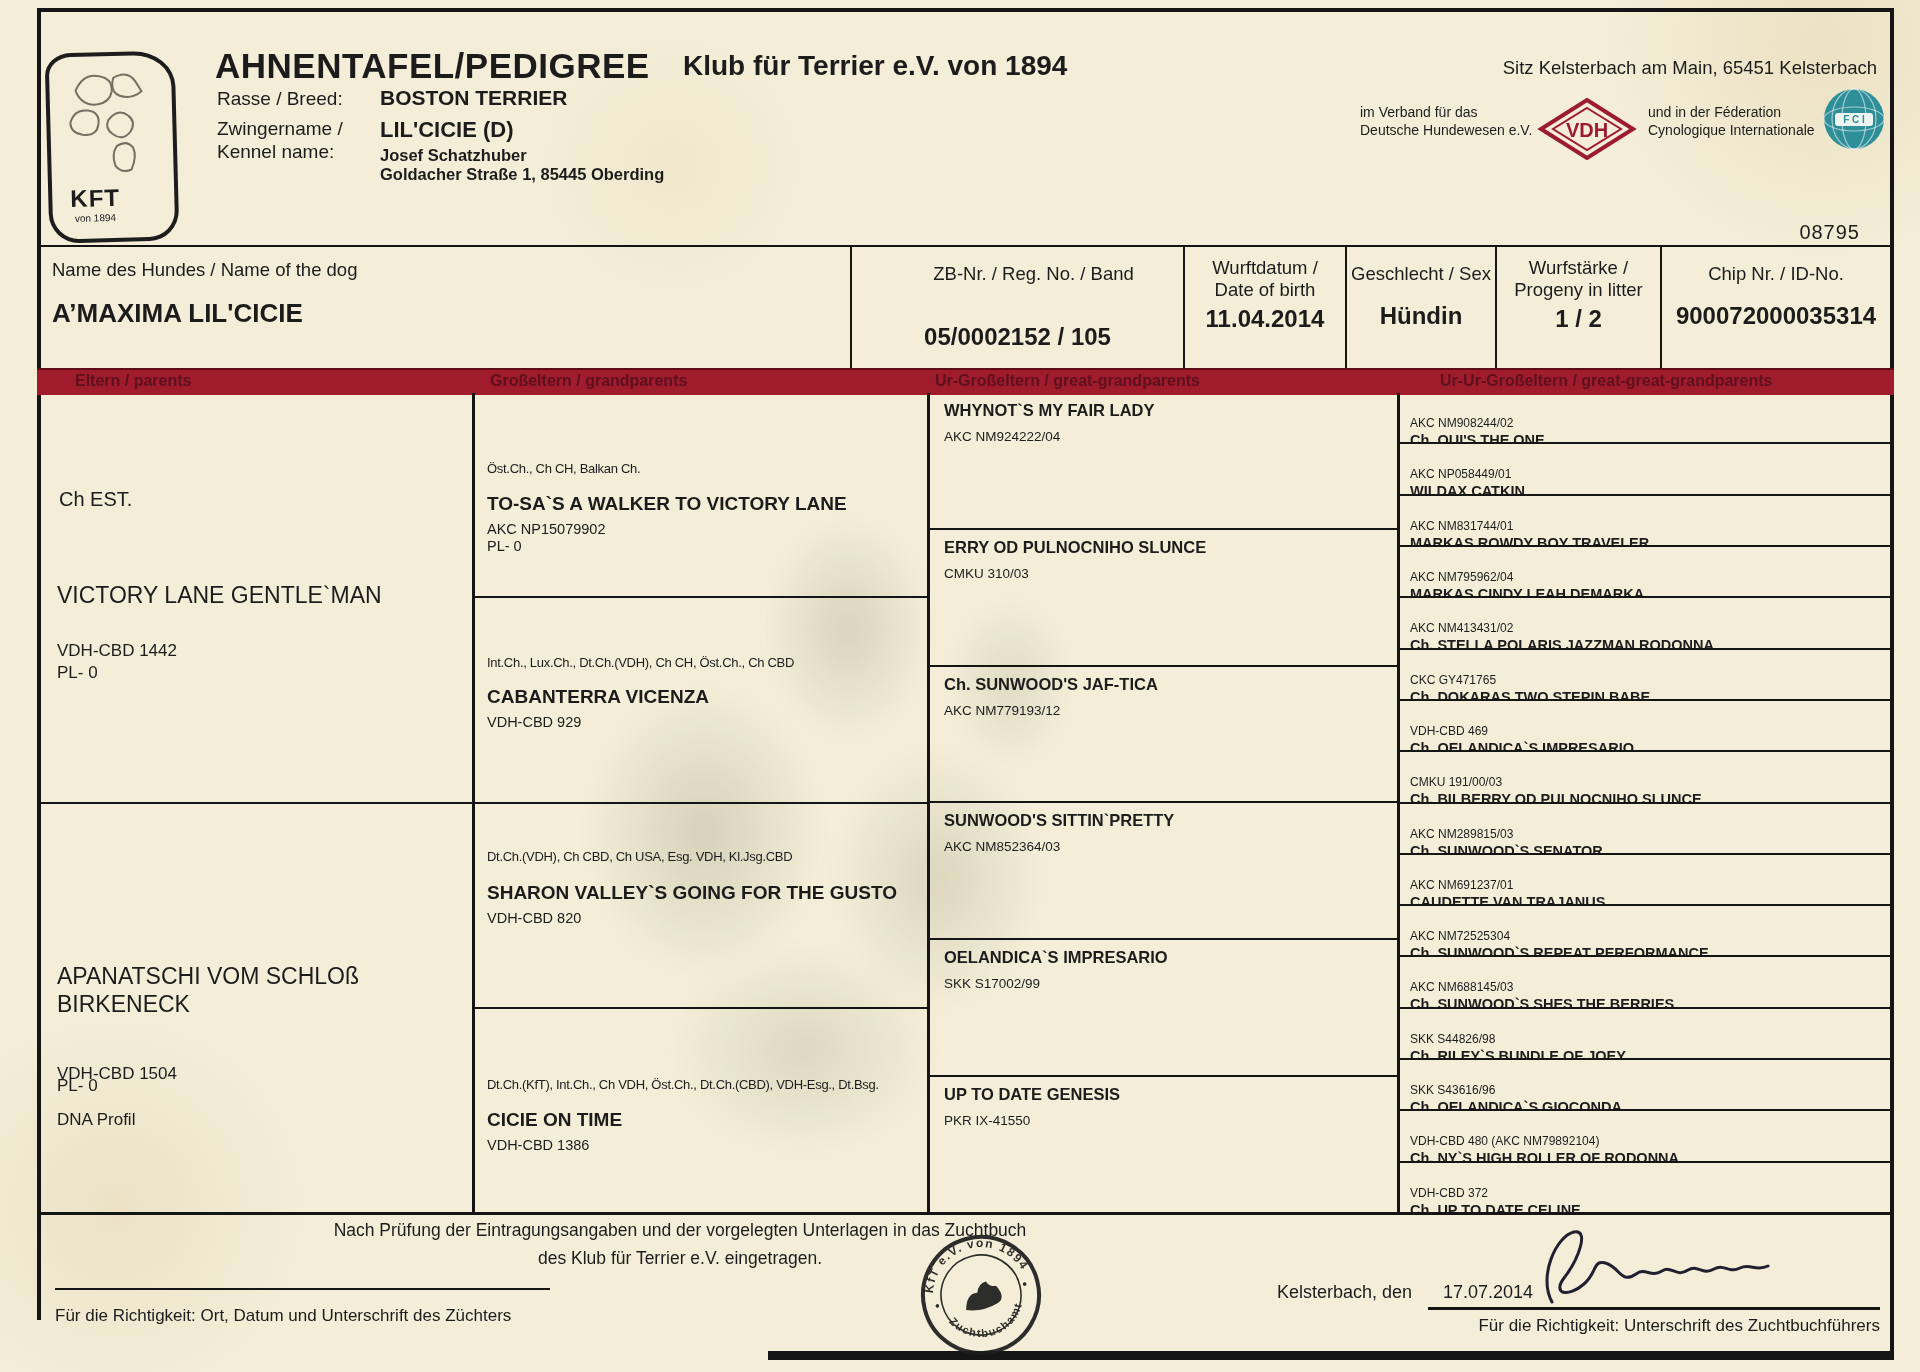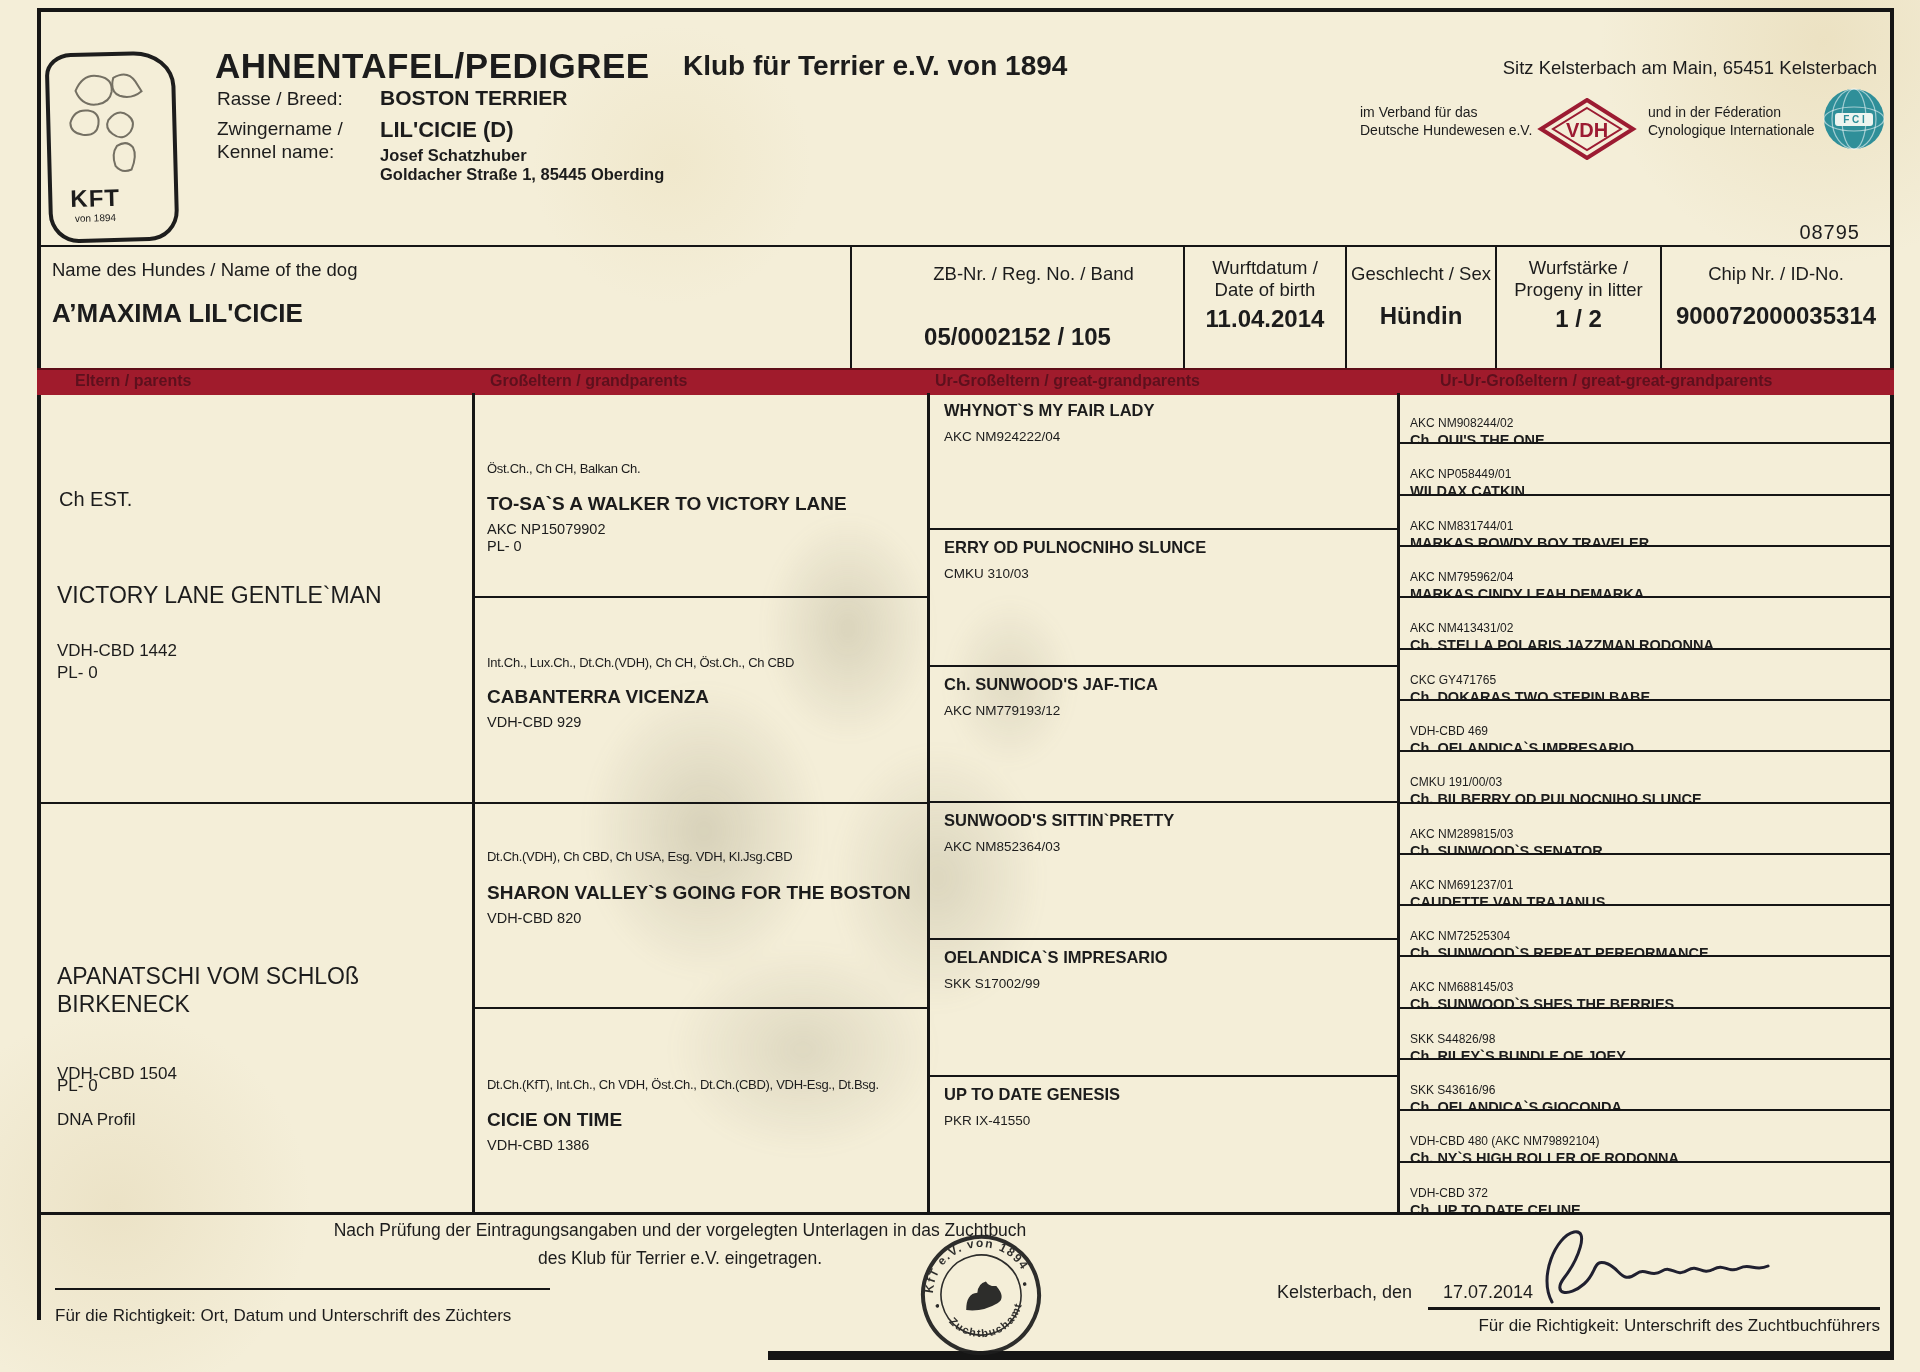--- a/index.html
+++ b/index.html
@@ -190,21 +190,21 @@
         <div class="g2-reg" style="top:128px;">AKC NP15079902</div>
         <div class="g2-extra" style="top:145px;">PL- 0</div>
       </div>
       <div class="cell">
         <div class="g2-titles">Int.Ch., Lux.Ch., Dt.Ch.(VDH), Ch CH, Öst.Ch., Ch CBD</div>
         <div class="g2-name">CABANTERRA VICENZA</div>
         <div class="g2-reg">VDH-CBD 929</div>
       </div>
       <div class="cell">
         <div class="g2-titles" style="top:45px;">Dt.Ch.(VDH), Ch CBD, Ch USA, Esg. VDH, Kl.Jsg.CBD</div>
-        <div class="g2-name" style="top:78px;">SHARON VALLEY`S GOING FOR THE BOSTON</div>
+        <div class="g2-name" style="top:78px;">SHARON VALLEY`S GOING FOR THE GUSTO</div>
         <div class="g2-reg" style="top:106px;">VDH-CBD 820</div>
       </div>
       <div class="cell">
         <div class="g2-titles" style="top:68px;">Dt.Ch.(KfT), Int.Ch., Ch VDH, Öst.Ch., Dt.Ch.(CBD), VDH-Esg., Dt.Bsg.</div>
         <div class="g2-name" style="top:100px;">CICIE ON TIME</div>
         <div class="g2-reg" style="top:128px;">VDH-CBD 1386</div>
       </div>
     </div>
 
     <div class="col c3">

